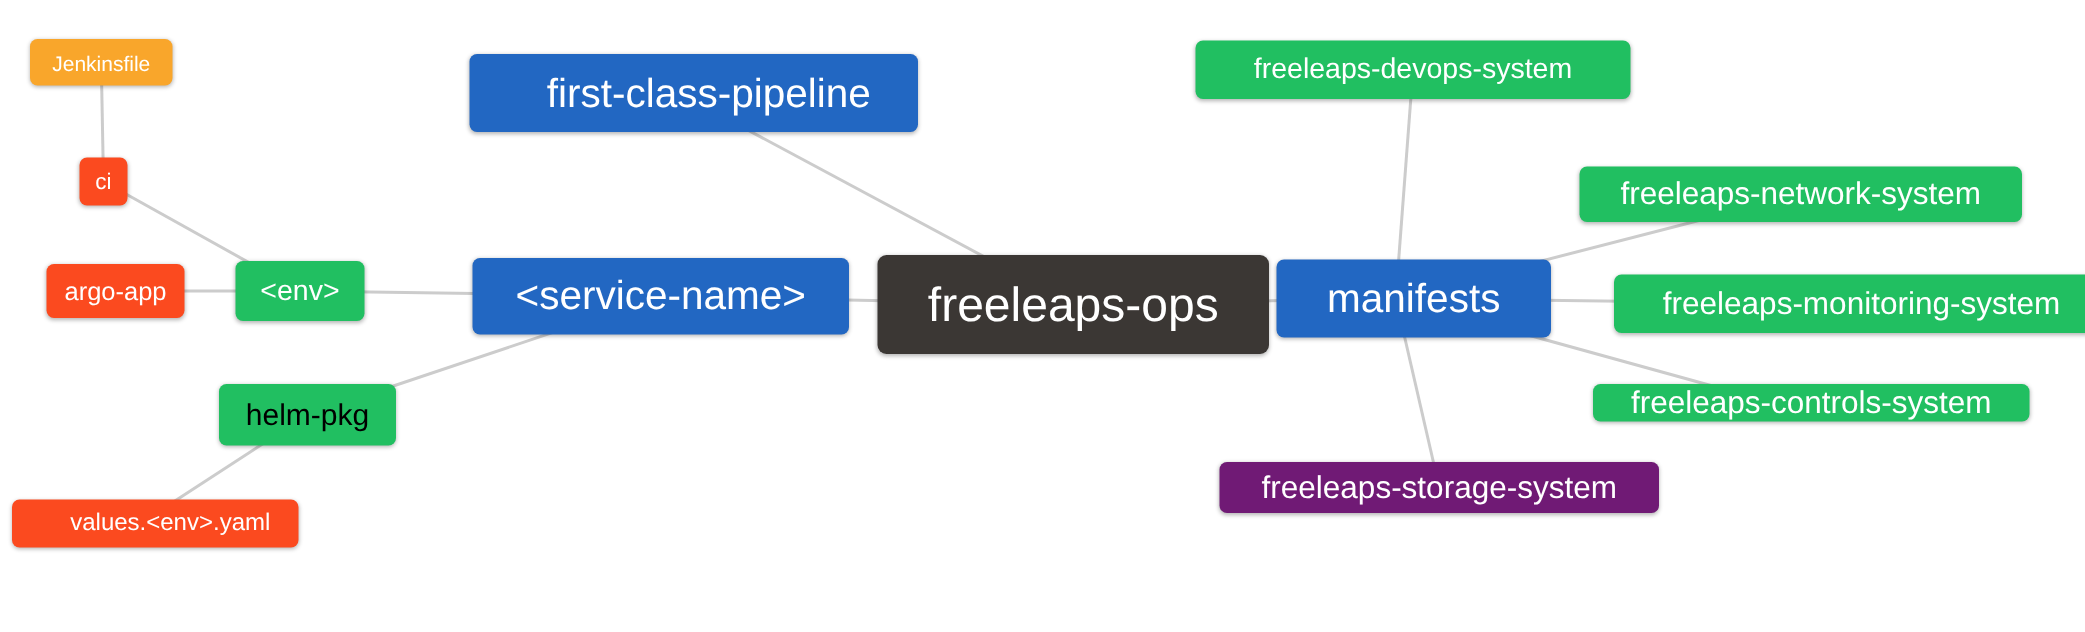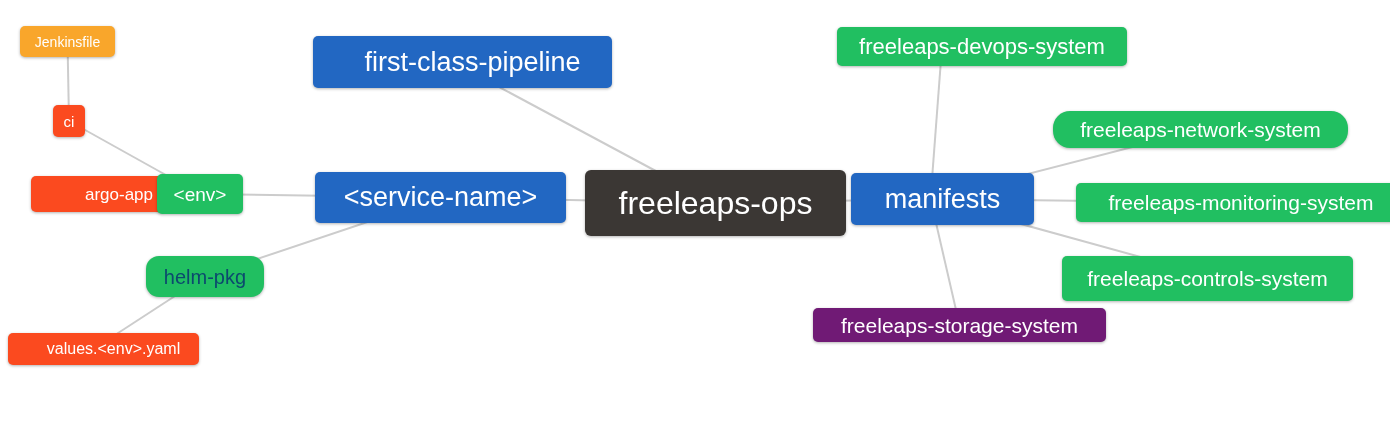--- a/index.html
+++ b/index.html
@@ -55,27 +55,27 @@
       <line x1="715.5" y1="203" x2="930.5" y2="199" stroke="#cccccc" stroke-width="2"></line>
       <line x1="930.5" y1="199" x2="942" y2="46.5" stroke="#cccccc" stroke-width="2"></line>
       <line x1="930.5" y1="199" x2="1200.5" y2="129.5" stroke="#cccccc" stroke-width="2"></line>
       <line x1="930.5" y1="199" x2="1213" y2="202.5" stroke="#cccccc" stroke-width="2"></line>
       <line x1="930.5" y1="199" x2="1207.5" y2="275.5" stroke="#cccccc" stroke-width="2"></line>
       <line x1="930.5" y1="199" x2="959.5" y2="325" stroke="#cccccc" stroke-width="2"></line>
     </svg>
   <div id="node-layer">
       <div class="node" style="left: 20px; top: 26px; width: 95px; height: 31px; background: rgb(249, 166, 43); color: rgb(255, 255, 255); font-size: 14px;">Jenkinsfile</div>
       <div class="node" style="left: 53px; top: 105px; width: 32px; height: 32px; background: rgb(251, 74, 31); color: rgb(255, 255, 255); font-size: 15px;">ci</div>
-      <div class="node" style="left: 31px; top: 176px; width: 92px; height: 36px; background: rgb(251, 74, 31); color: rgb(255, 255, 255); font-size: 17px; padding-left: 42px;">argo-app</div>
+      <div class="node" style="left: 31px; top: 176px; width: 92px; height: 36px; background: rgb(251, 74, 31); color: rgb(255, 255, 255); font-size: 17px;">argo-app</div>
       <div class="node" style="left: 157px; top: 174px; width: 86px; height: 40px; background: rgb(33, 191, 97); color: rgb(255, 255, 255); font-size: 19px;">&lt;env&gt;</div>
-      <div class="node" style="left: 146px; top: 256px; width: 118px; height: 41px; background: rgb(33, 191, 97); color: #0c4a6e; font-size: 20px; border-radius: 13px;">helm-pkg</div>
+      <div class="node" style="left: 146px; top: 256px; width: 118px; height: 41px; background: rgb(33, 191, 97); color: #000000; font-size: 20px;">helm-pkg</div>
       <div class="node" style="left: 8px; top: 333px; width: 171px; height: 32px; background: rgb(251, 74, 31); color: rgb(255, 255, 255); font-size: 16px; padding-left: 20px;">values.&lt;env&gt;.yaml</div>
       <div class="node" style="left: 313px; top: 36px; width: 279px; height: 52px; background: rgb(34, 103, 194); color: rgb(255, 255, 255); font-size: 27px; padding-left: 20px;">first-class-pipeline</div>
       <div class="node" style="left: 315px; top: 172px; width: 251px; height: 51px; background: rgb(34, 103, 194); color: rgb(255, 255, 255); font-size: 27px;">&lt;service-name&gt;</div>
       <div class="node dark" style="left: 585px; top: 170px; width: 261px; height: 66px; background: rgb(59, 55, 52); color: rgb(255, 255, 255); font-size: 32px;">freeleaps-ops</div>
       <div class="node" style="left: 851px; top: 173px; width: 183px; height: 52px; background: rgb(34, 103, 194); color: rgb(255, 255, 255); font-size: 27px;">manifests</div>
-      <div class="node" style="left: 797px; top: 27px; width: 290px; height: 39px; background: rgb(33, 191, 97); color: rgb(255, 255, 255); font-size: 22px; margin-left: 40px;">freeleaps-devops-system</div>
-      <div class="node" style="left: 1053px; top: 111px; width: 295px; height: 37px; background: rgb(33, 191, 97); color: rgb(255, 255, 255); font-size: 21px; border-radius: 17px;">freeleaps-network-system</div>
+      <div class="node" style="left: 797px; top: 27px; width: 290px; height: 39px; background: rgb(33, 191, 97); color: rgb(255, 255, 255); font-size: 19px;">freeleaps-devops-system</div>
+      <div class="node" style="left: 1053px; top: 111px; width: 295px; height: 37px; background: rgb(33, 191, 97); color: rgb(255, 255, 255); font-size: 21px;">freeleaps-network-system</div>
       <div class="node" style="left: 1048px; top: 183px; width: 330px; height: 39px; background: rgb(33, 191, 97); color: rgb(255, 255, 255); font-size: 21px; margin-left: 28px;">freeleaps-monitoring-system</div>
-      <div class="node" style="left: 1062px; top: 256px; width: 291px; height: 45px; background: rgb(33, 191, 97); color: rgb(255, 255, 255); font-size: 21px; text-align: right;">freeleaps-controls-system</div>
+      <div class="node" style="left: 1062px; top: 256px; width: 291px; height: 25px; background: rgb(33, 191, 97); color: rgb(255, 255, 255); font-size: 21px; text-align: right;">freeleaps-controls-system</div>
       <div class="node" style="left: 813px; top: 308px; width: 293px; height: 34px; background: #701a75; color: rgb(255, 255, 255); font-size: 21px;">freeleaps-storage-system</div>
     </div>
 </div>
 
 </body></html>

